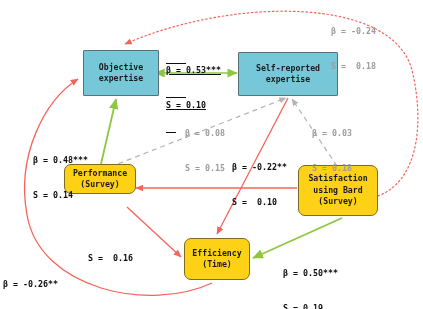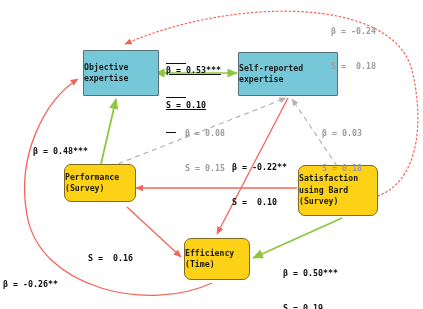--- a/index.html
+++ b/index.html
@@ -21,21 +21,21 @@
     top: 0;
     width: 423px;
     height: 309px;
     overflow: visible;
   }
   .node {
     position: absolute;
     box-sizing: border-box;
     display: flex;
     flex-direction: column;
-    align-items: flex-start;
+    align-items: center;
     justify-content: center;
     text-align: center;
     font-family: "DejaVu Sans Mono", "Liberation Mono", monospace;
     font-weight: bold;
     font-size: 8.2px;
     line-height: 11.5px;
     color: #1a1a1a;
     z-index: 5;
   }
   .node-teal {
@@ -128,51 +128,52 @@
   <div class="node node-teal" style="left:83px; top:50px; width:76px; height:46px;">
     <span class="node-line">Objective</span>
     <span class="node-line">expertise</span>
   </div>
 
   <div class="node node-teal" style="left:238px; top:52px; width:100px; height:44px;">
     <span class="node-line">Self-reported</span>
     <span class="node-line">expertise</span>
   </div>
 
-  <div class="node node-yellow" style="left:64px; top:164px; width:72px; height:38px;">
+  <div class="node node-yellow" style="left:64px; top:164px; width:72px; height:30px;">
     <span class="node-line">Performance</span>
     <span class="node-line">(Survey)</span>
   </div>
 
   <div class="node node-yellow" style="left:298px; top:165px; width:80px; height:51px;">
     <span class="node-line">Satisfaction</span>
     <span class="node-line">using Bard</span>
     <span class="node-line">(Survey)</span>
   </div>
 
   <div class="node node-yellow" style="left:184px; top:238px; width:66px; height:42px;">
     <span class="node-line">Efficiency</span>
     <span class="node-line">(Time)</span>
   </div>
 
   <div class="edge-label lab-sig" style="left:166px; top:42px;text-decoration:underline;">
     <span class="lab-line">β = 0.53***</span>
     <span class="lab-line">S = 0.10</span>
   </div>
 
-  <div class="edge-label lab-sig" style="left:33px; top:123px;">
+  <div class="edge-label lab-sig" style="left:33px; top:132px;">
     <span class="lab-line">β = 0.48***</span>
+    <span class="lab-line">S = 0.14</span>
   </div>
 
   <div class="edge-label lab-ns" style="left:185px; top:105px;">
     <span class="lab-line">β = 0.08</span>
     <span class="lab-line">S = 0.15</span>
   </div>
 
-  <div class="edge-label lab-ns" style="left:312px; top:105px;margin-left:10px;">
+  <div class="edge-label lab-ns" style="left:312px; top:105px;">
     <span class="lab-line">β = 0.03</span>
     <span class="lab-line">S = 0.18</span>
   </div>
 
   <div class="edge-label lab-sig" style="left:232px; top:139px;">
     <span class="lab-line">β = -0.22**</span>
     <span class="lab-line">S =  0.10</span>
   </div>
 
 

